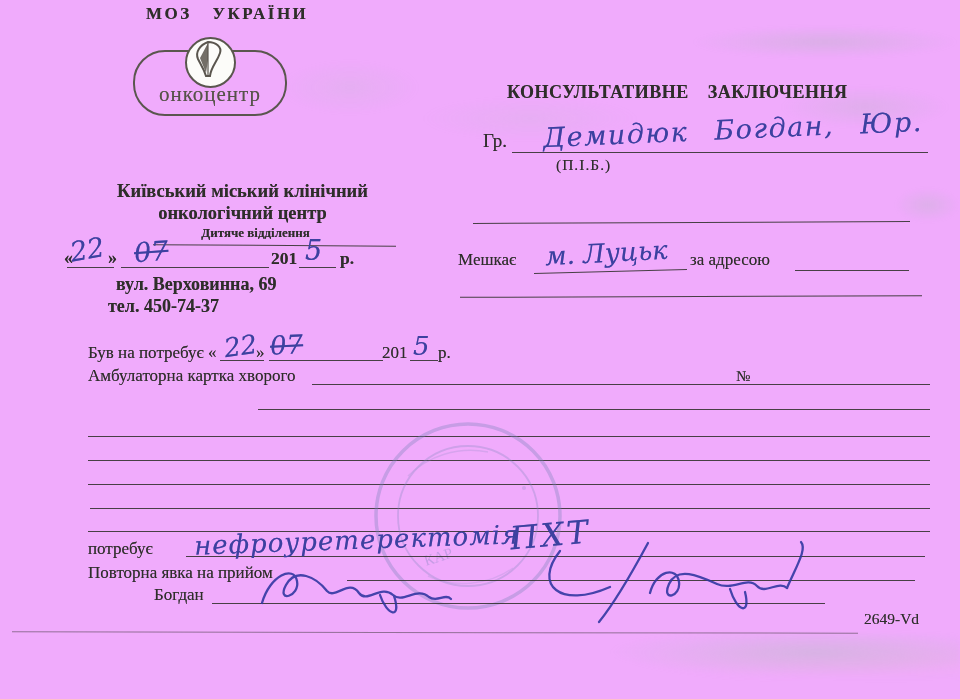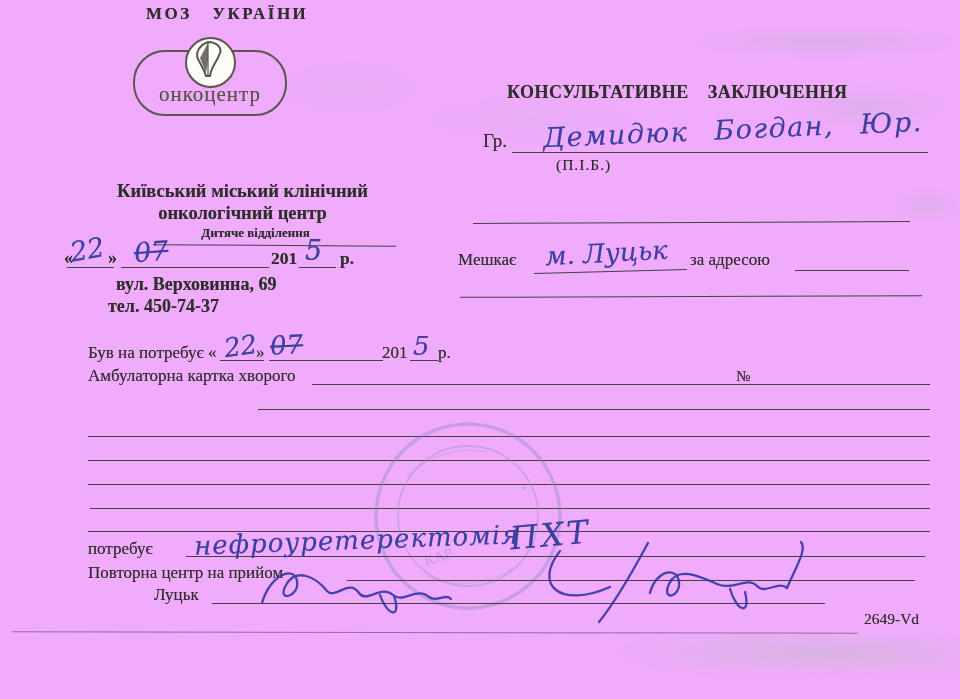--- a/index.html
+++ b/index.html
@@ -125,24 +125,24 @@
     <text x="58" y="150" font-size="15" fill="#7e83bd" opacity=".8" font-family="Liberation Serif, serif" transform="rotate(-18 58 150)">КАР</text>
     <circle cx="156" cy="72" r="2" fill="#8489c0" opacity=".6"></circle>
     <circle cx="150" cy="130" r="2" fill="#8489c0" opacity=".5"></circle>
   </svg>
 
   <div class="printed" style="left:88px;top:539px;font-size:17px;">потребує</div>
   <div class="rule" style="left:186px;top:556px;width:739px;"></div>
   <div class="hw" style="left:194px;top:525px;font-size:26px;letter-spacing:1px;transform:rotate(-2deg);">нефроуретеректомія</div>
   <div class="hw" style="left:510px;top:516px;font-size:32px;letter-spacing:3px;transform:rotate(-5deg);">ПХТ</div>
 
-  <div class="printed" style="left:88px;top:563px;font-size:17px;">Повторна центр на прийом</div>
+  <div class="printed" style="left:88px;top:563px;font-size:17px;">Повторна явка на прийом</div>
   <div class="rule" style="left:347px;top:580px;width:568px;"></div>
 
-  <div class="printed" style="left:154px;top:585px;font-size:17px;">Луцьк</div>
+  <div class="printed" style="left:154px;top:585px;font-size:17px;">Богдан</div>
   <div class="rule" style="left:212px;top:603px;width:613px;"></div>
 
   <svg class="sig-layer" width="600" height="125" viewBox="0 0 600 125">
     <g fill="none" stroke="#2e35a0" stroke-width="2.3" stroke-linecap="round" opacity=".88">
       <path d="M32,88 C40,60 64,50 67,66 C70,82 46,88 56,70 C66,52 86,62 97,76 C105,85 119,63 129,78 C137,89 151,69 163,80 C173,89 187,71 199,82 C207,88 215,78 221,84"></path>
       <path d="M150,80 C157,101 172,105 164,81"></path>
       <path d="M330,36 C303,70 330,94 380,72"></path>
       <path d="M418,28 C404,54 386,86 369,107"></path>
       <path d="M420,78 C426,55 447,51 449,67 C451,82 431,87 439,69 C447,51 469,61 487,69 C503,76 517,61 527,71 C535,80 549,65 557,73"></path>
       <path d="M500,74 C507,97 521,101 515,77"></path>

